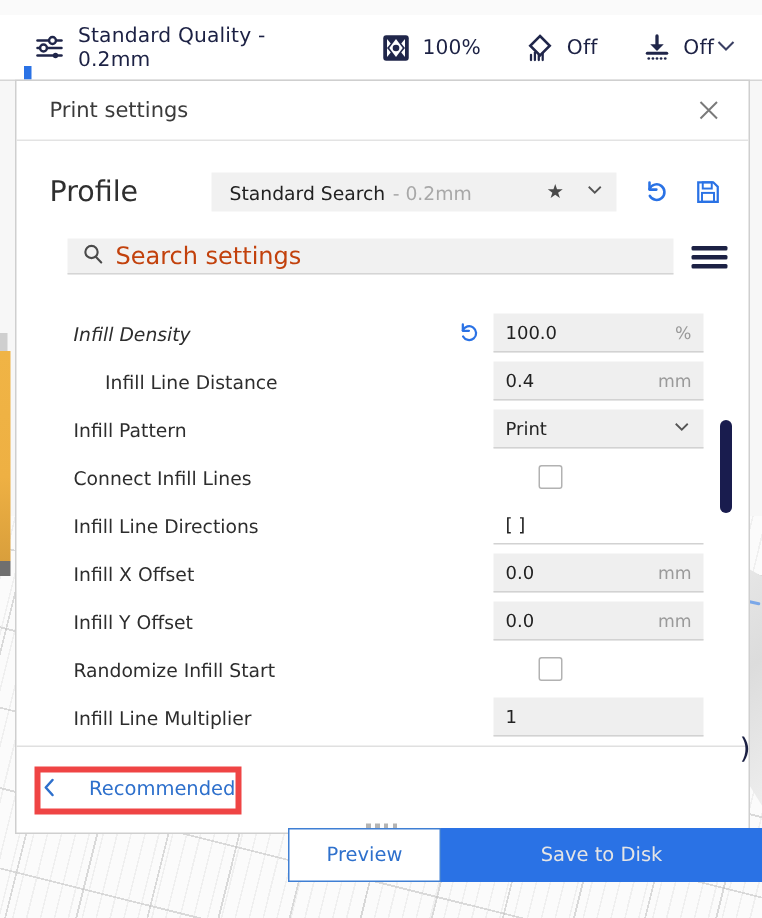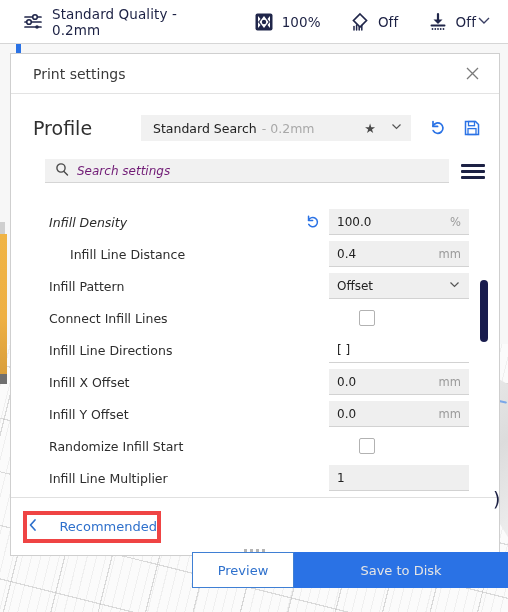--- a/index.html
+++ b/index.html
@@ -47,21 +47,21 @@
     background: linear-gradient(140deg,#e9e9e9 0%, #dcdcdc 45%, #efefef 100%);
     clip-path: polygon(30% 0%, 100% 6%, 100% 96%, 12% 74%);
   }
   .model-right-line {
     position: absolute; right: 1px; top: 356px; width: 16px; height: 2px;
     background: #7aa7e8; transform: rotate(12deg); border-radius: 1px;
   }
 
   
   .toolbar {
-    position: absolute; left: 0; top: 0; width: 508px; height: 44px;
+    position: absolute; left: 0; top: 10px; width: 508px; height: 44px;
     background: #ffffff; border-bottom: 1px solid #d6d6d6;
     display: flex; align-items: center; padding-left: 22px; gap: 0;
   }
   .tb-group { display: flex; align-items: center; gap: 8px; }
   .tb-label { font-size: 13.5px; color: #1c2144; letter-spacing: .1px; }
   .tb-sep { width: 30px; }
   .tb-icon { display: flex; align-items: center; justify-content: center; }
   .chev-tb { margin-left: auto; margin-right: 16px; color: #3a3f63; }
   .pointer-stub {
     position: absolute; left: 16px; top: 44px; width: 5px; height: 11px;
@@ -108,21 +108,21 @@
   .search-row {
     height: 34px; flex: 0 0 34px; display: flex; align-items: center;
     padding: 0 14px 0 34px; margin-top: 4px;
   }
   .search-box {
     flex: 1 1 auto; height: 24px; background: #f1f1f1;
     border-bottom: 1px solid #d5d5d5;
     display: flex; align-items: center; gap: 8px; padding: 0 10px;
     max-width: 404px;
   }
-  .search-placeholder { font-size: 12px; color: #701a75; font-style: italic; }
+  .search-placeholder { font-size: 16px; color: #c2410c; }
   .hamburger { margin-left: 12px; width: 24px; cursor: pointer;
                display:flex; flex-direction: column; gap: 3px; }
   .hamburger i { display: block; height: 3px; background: #1c2144; border-radius: 1px; }
 
   
   .list-wrap { position: relative; flex: 1 1 auto; overflow: hidden; }
   .list { position: absolute; left: 0; top: 0; width: 100%; padding: 0 0 0 0; }
 
   .cat-row {
     height: 18px; display: flex; align-items: flex-end; gap: 10px;
@@ -386,21 +386,21 @@
               <span class="unit">mm</span>
             </span>
           </span>
         </div>
 
         <div class="row">
           <span class="row-label">Infill Pattern</span>
           <span class="row-ctrl">
             <span class="revert-inline"></span>
             <span class="field">
-              <span>Offset</span>
+              <span>Print</span>
               <span class="chev">
                 <svg width="13" height="13" viewBox="0 0 13 13">
                   <path d="M2.5 4.5 L6.5 8.5 L10.5 4.5" fill="none" stroke="#555" stroke-width="1.2"></path>
                 </svg>
               </span>
             </span>
           </span>
         </div>
 
         <div class="row">

